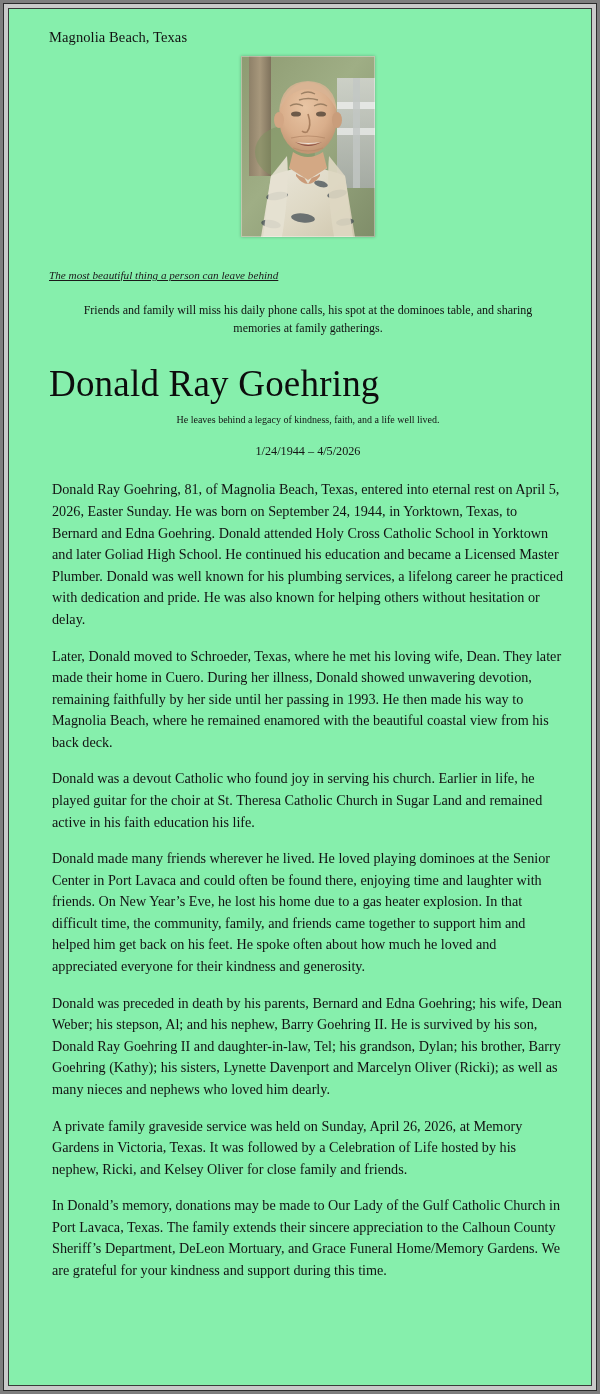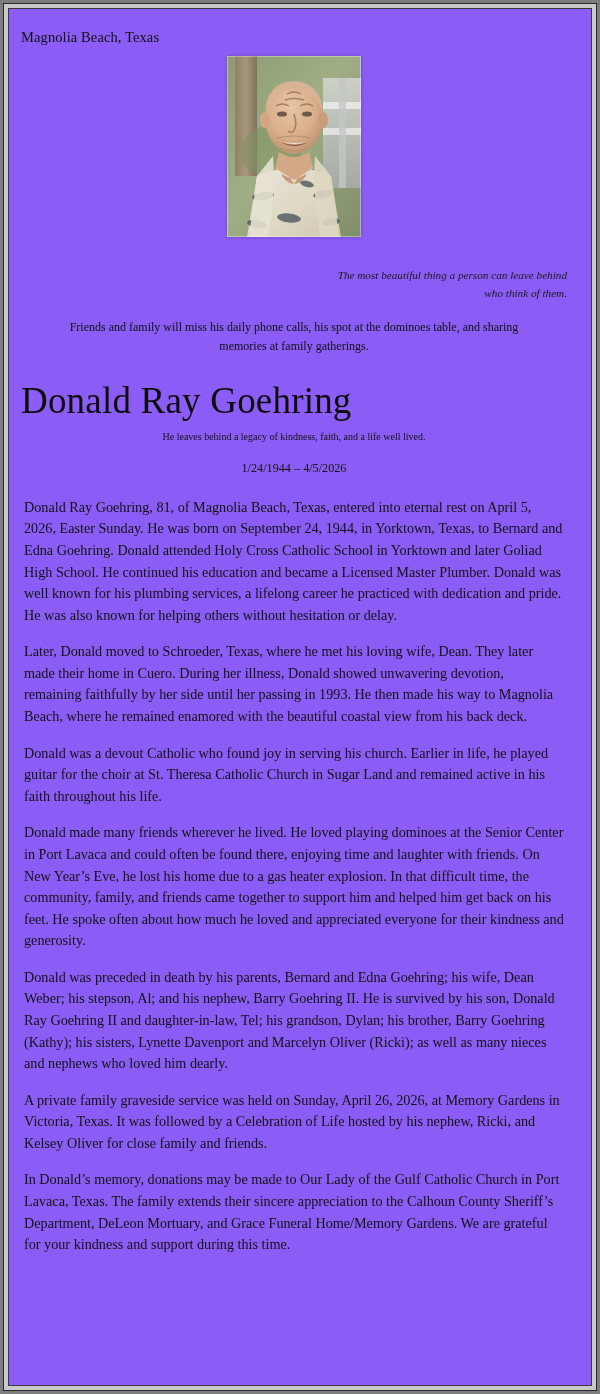--- a/index.html
+++ b/index.html
@@ -39,22 +39,22 @@
     background: #ffffff;
     border: 1px solid #3a3a3a;
     padding: 0;
     overflow: hidden;
   }
 
   #sheet {
     box-sizing: border-box;
     width: 100%;
     height: 100%;
-    background: #8b5cf6;
-    padding: 16px 24px 14px 12px;
+    background: #86efac;
+    padding: 16px 24px 14px 40px;
   }
 
   
   .location {
     font-size: 14.5px;
     line-height: 1.2;
     color: #111;
     letter-spacing: .1px;
     margin: 4px 0 0 0;
   }
@@ -71,26 +71,27 @@
     position: relative;
     overflow: hidden;
     background: #9aa58c;
     box-shadow: 0 0 3px rgba(0,0,0,.25);
   }
   .portrait svg { display: block; width: 134px; height: 181px; }
 
   
   .quote {
     margin: 26px 0 16px 0;
-    text-align: right;
+    text-align: left;
     font-style: italic;
     font-size: 11.2px;
     line-height: 1.55;
     color: #1a1a1a;
     font-family: "Liberation Serif", "DejaVu Serif", serif;
+    text-decoration: underline;
   }
   .quote div { white-space: nowrap; }
 
   
   .intro {
     margin: 8px 34px 0 34px;
     text-align: center;
     font-size: 12px;
     line-height: 1.55;
     color: #111;
@@ -215,35 +216,34 @@
               <path d="M55 86 Q67 90 80 86 Q67 88 55 86 Z" fill="#efe6e0"></path>
               <path d="M50 82 Q67 78 84 82" fill="none" stroke="#b58a69" stroke-width="1.2" opacity="0.8"></path>
               <path d="M52 92 Q67 98 82 92" fill="none" stroke="#b58a69" stroke-width="1.2" opacity="0.7"></path>
               <rect x="0" y="0" width="134" height="181" fill="none" stroke="#ffffff" stroke-width="2" opacity="0.35"></rect>
             </svg>
           </div>
         </div>
 
         <div class="quote">
           <div>The most beautiful thing a person can leave behind</div>
-          <div>who think of them.</div>
         </div>
 
         <div class="intro">Friends and family will miss his daily phone calls, his spot at the dominoes table, and sharing memories at family gatherings.</div>
 
         <h1 class="name">Donald Ray Goehring</h1>
 
         <div class="legacy">He leaves behind a legacy of kindness, faith, and a life well lived.</div>
 
         <div class="dates">1/24/1944 – 4/5/2026</div>
 
         <div class="body-copy">
           <p>Donald Ray Goehring, 81, of Magnolia Beach, Texas, entered into eternal rest on April 5, 2026, Easter Sunday. He was born on September 24, 1944, in Yorktown, Texas, to Bernard and Edna Goehring. Donald attended Holy Cross Catholic School in Yorktown and later Goliad High School. He continued his education and became a Licensed Master Plumber. Donald was well known for his plumbing services, a lifelong career he practiced with dedication and pride. He was also known for helping others without hesitation or delay.</p>
           <p>Later, Donald moved to Schroeder, Texas, where he met his loving wife, Dean. They later made their home in Cuero. During her illness, Donald showed unwavering devotion, remaining faithfully by her side until her passing in 1993. He then made his way to Magnolia Beach, where he remained enamored with the beautiful coastal view from his back deck.</p>
-          <p>Donald was a devout Catholic who found joy in serving his church. Earlier in life, he played guitar for the choir at St. Theresa Catholic Church in Sugar Land and remained active in his faith throughout his life.</p>
+          <p>Donald was a devout Catholic who found joy in serving his church. Earlier in life, he played guitar for the choir at St. Theresa Catholic Church in Sugar Land and remained active in his faith education his life.</p>
           <p>Donald made many friends wherever he lived. He loved playing dominoes at the Senior Center in Port Lavaca and could often be found there, enjoying time and laughter with friends. On New Year’s Eve, he lost his home due to a gas heater explosion. In that difficult time, the community, family, and friends came together to support him and helped him get back on his feet. He spoke often about how much he loved and appreciated everyone for their kindness and generosity.</p>
           <p>Donald was preceded in death by his parents, Bernard and Edna Goehring; his wife, Dean Weber; his stepson, Al; and his nephew, Barry Goehring II. He is survived by his son, Donald Ray Goehring II and daughter-in-law, Tel; his grandson, Dylan; his brother, Barry Goehring (Kathy); his sisters, Lynette Davenport and Marcelyn Oliver (Ricki); as well as many nieces and nephews who loved him dearly.</p>
           <p>A private family graveside service was held on Sunday, April 26, 2026, at Memory Gardens in Victoria, Texas. It was followed by a Celebration of Life hosted by his nephew, Ricki, and Kelsey Oliver for close family and friends.</p>
           <p>In Donald’s memory, donations may be made to Our Lady of the Gulf Catholic Church in Port Lavaca, Texas. The family extends their sincere appreciation to the Calhoun County Sheriff’s Department, DeLeon Mortuary, and Grace Funeral Home/Memory Gardens.  We are grateful for your kindness and support during this time.</p>
         </div>
 
       </div>
     </div>
   </div>
 </div>

